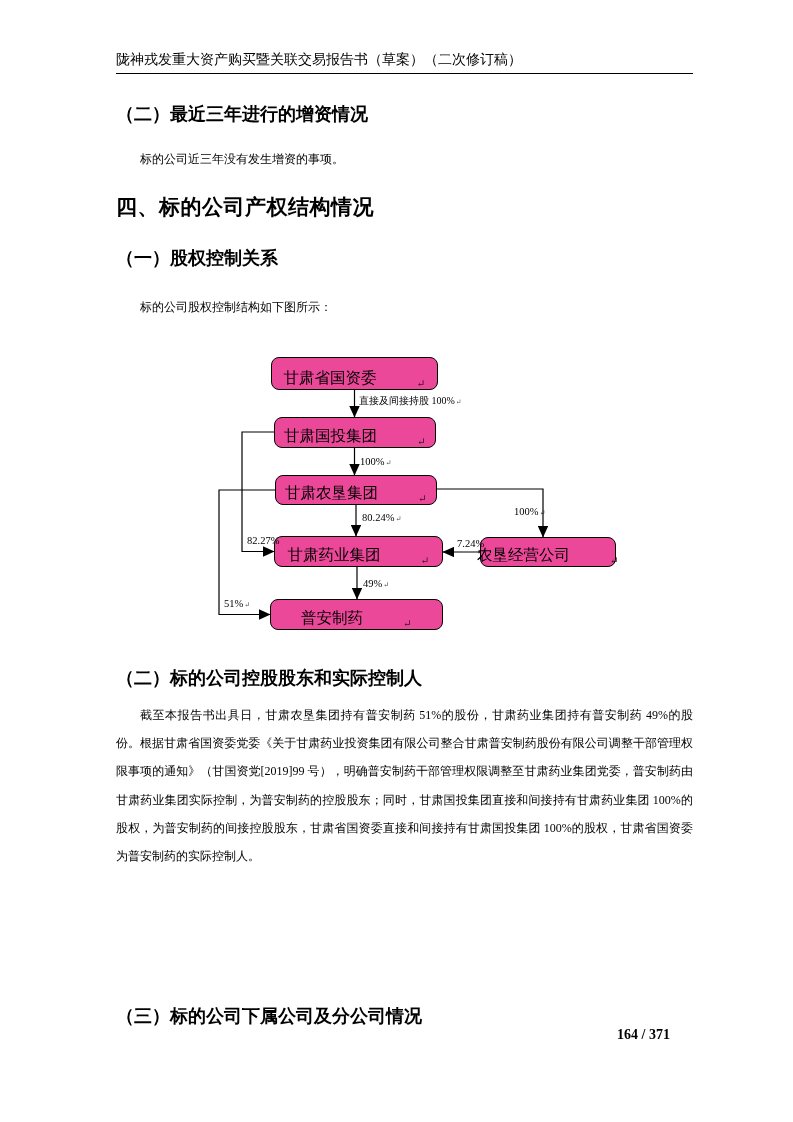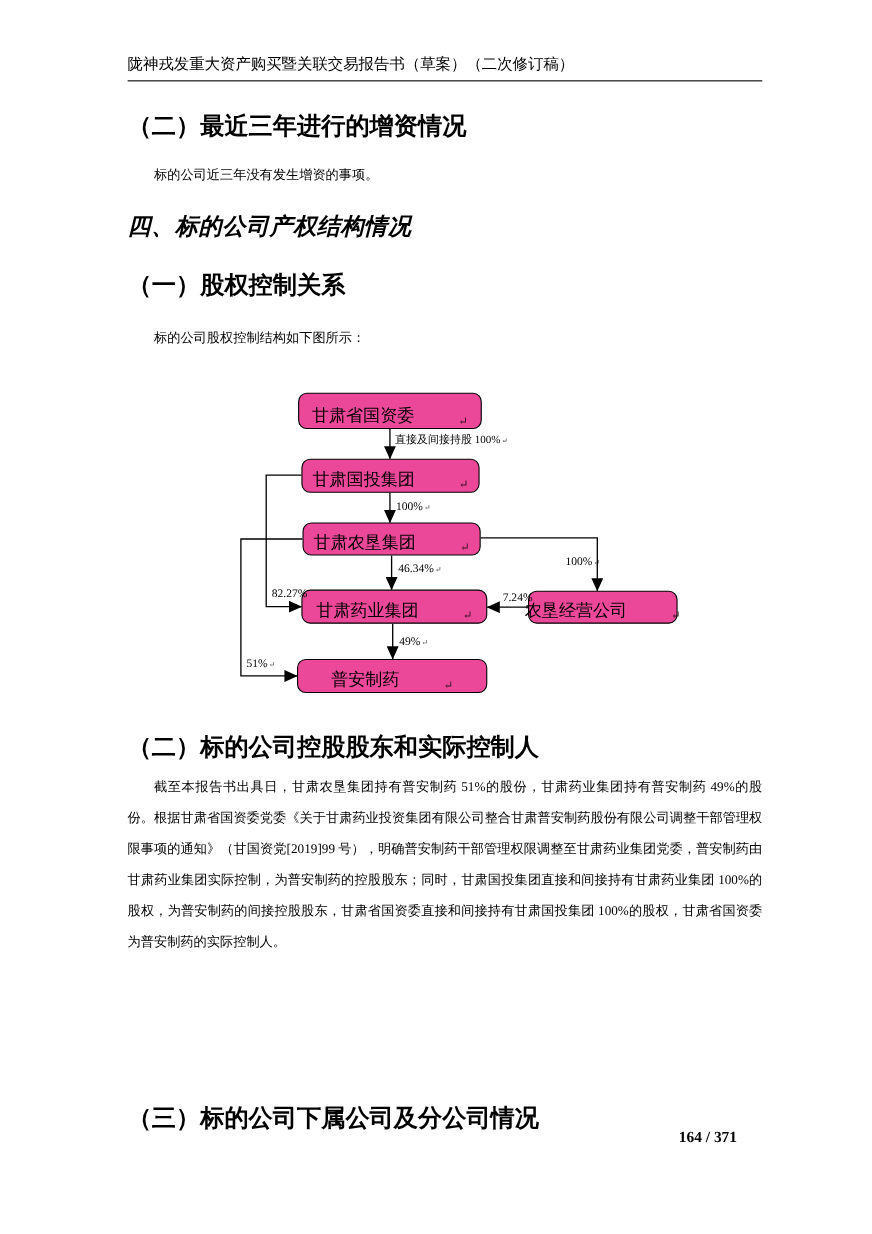--- a/index.html
+++ b/index.html
@@ -16,26 +16,26 @@
     position:absolute; left:116px; top:51px; width:577px;
     display:flex; justify-content:flex-start; align-items:flex-end;
     font-size:14px; line-height:18px;
     border-bottom:1.5px solid #000;
     padding-bottom:4px;
   }
   
   .h1 {
     position:absolute; left:116px; width:600px; margin:0;
     font-family:"Liberation Sans","DejaVu Sans",sans-serif;
-    font-weight:bold; font-size:21px; line-height:22px; letter-spacing:0.5px;font-style:italic;
+    font-weight:bold; font-size:21px; line-height:22px; letter-spacing:0.5px;
   }
   .h2 {
     position:absolute; left:116px; width:600px; margin:0;
-    font-family:Liberation Sans, sans-serif;
-    font-weight:bold; font-size:22px; line-height:20px;
+    font-family:Liberation Mono, monospace;
+    font-weight:bold; font-size:18px; line-height:20px;
   }
   
   .body {
     position:absolute; left:116px; width:577px; margin:0;
     font-size:12px; line-height:28.2px;
     text-indent:2em;
   }
   .just { text-align:justify; text-justify:inter-ideograph; }
   
   .diagram { position:absolute; left:96px; top:340px; width:620px; height:312px; }
@@ -119,21 +119,21 @@
         <span class="ret">↵</span>
     </div>
 
     <div class="elabel" style="left:263px;top:55px;font-size:10px">
       <span>直接及间接持股 100%</span><span class="ret">↵</span>
     </div>
     <div class="elabel" style="left:264px;top:116px">
       <span>100%</span><span class="ret">↵</span>
     </div>
     <div class="elabel" style="left:266px;top:172px">
-      <span>46.34%</span><span class="ret">↵</span>
+      <span>80.24%</span><span class="ret">↵</span>
     </div>
     <div class="elabel" style="left:151px;top:195px">
       <span>82.27%</span>
     </div>
     <div class="elabel" style="left:361px;top:198px">
       <span>7.24%</span>
     </div>
     <div class="elabel" style="left:418px;top:166px">
       <span>100%</span><span class="ret">↵</span>
     </div>

